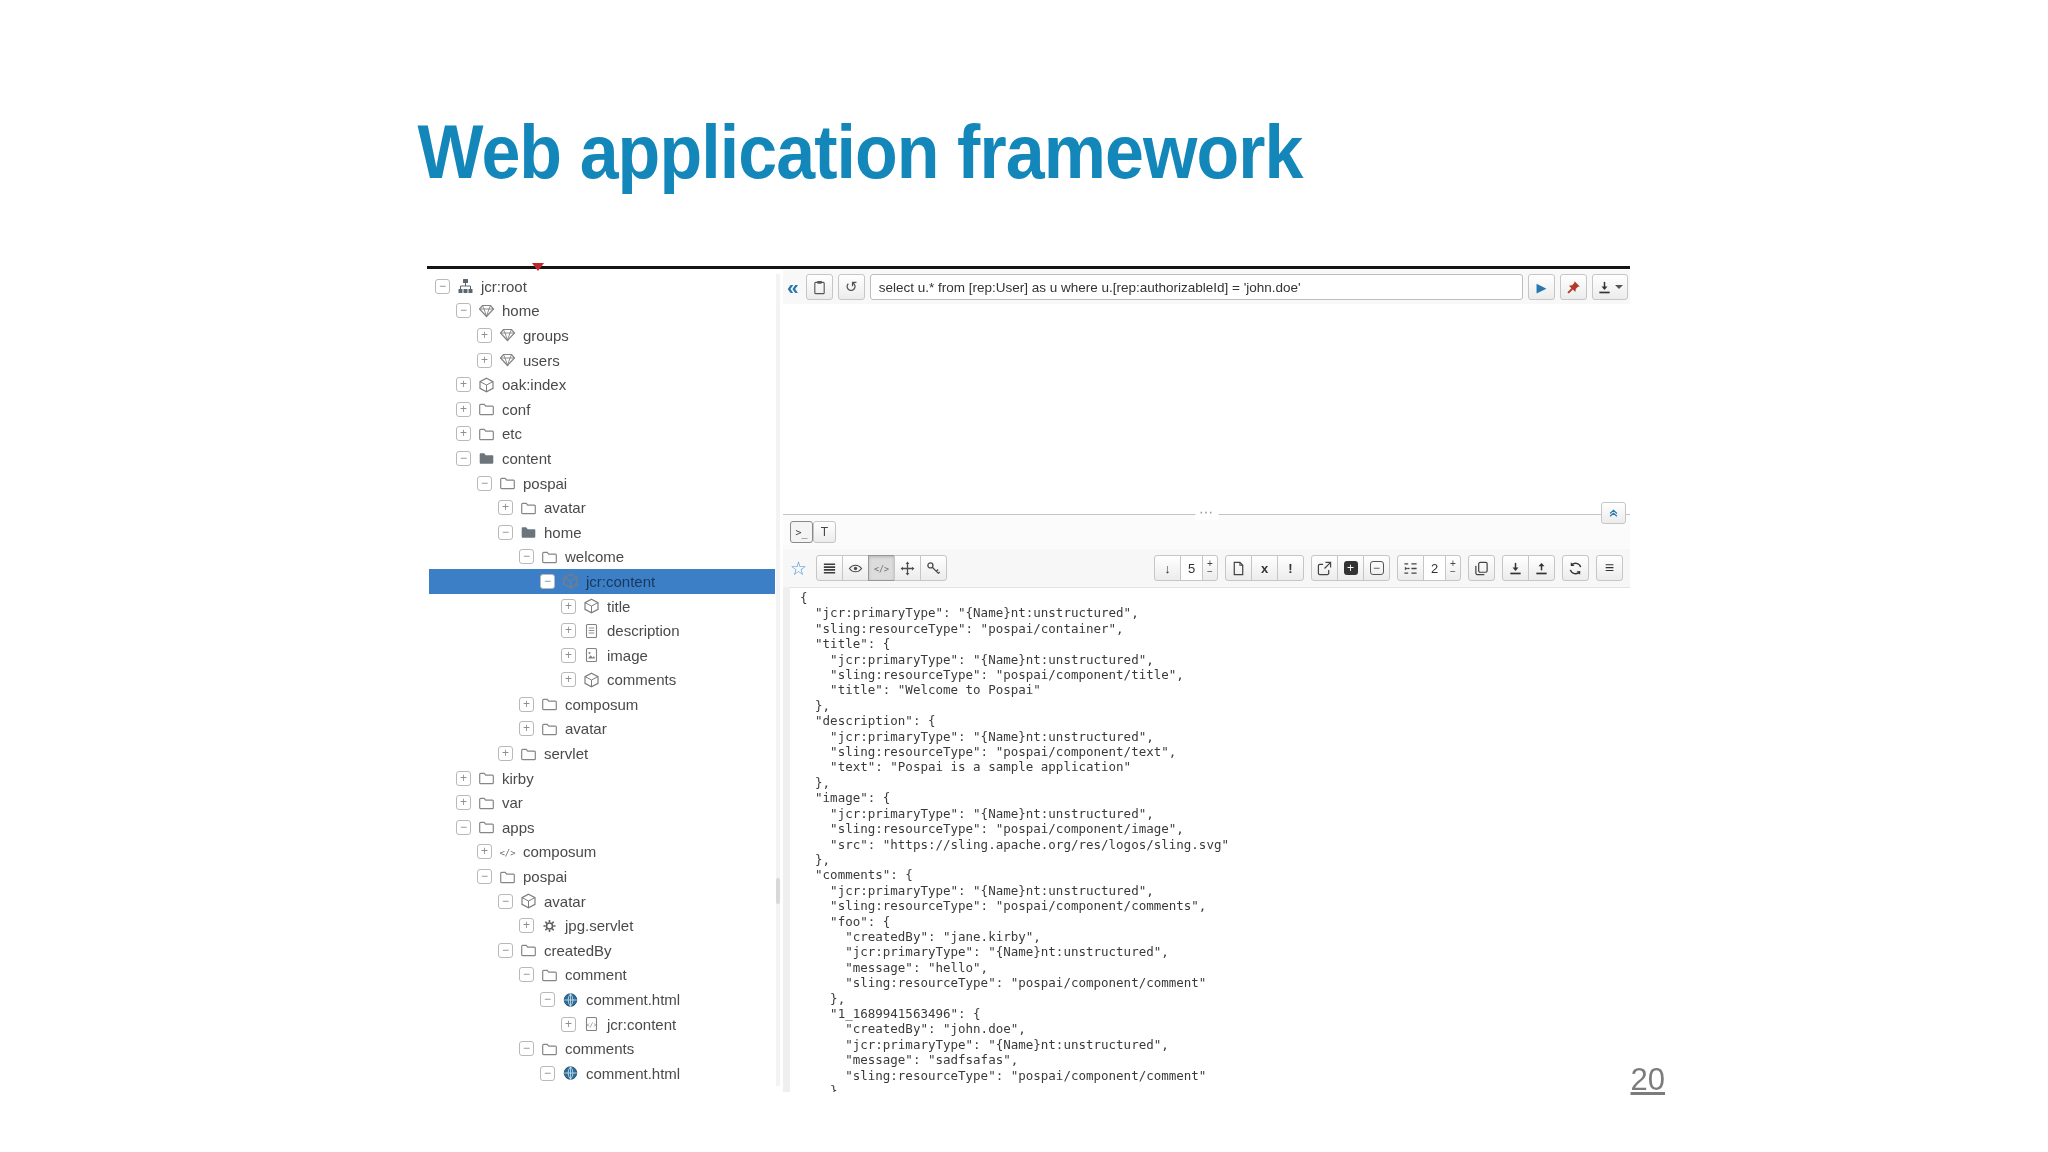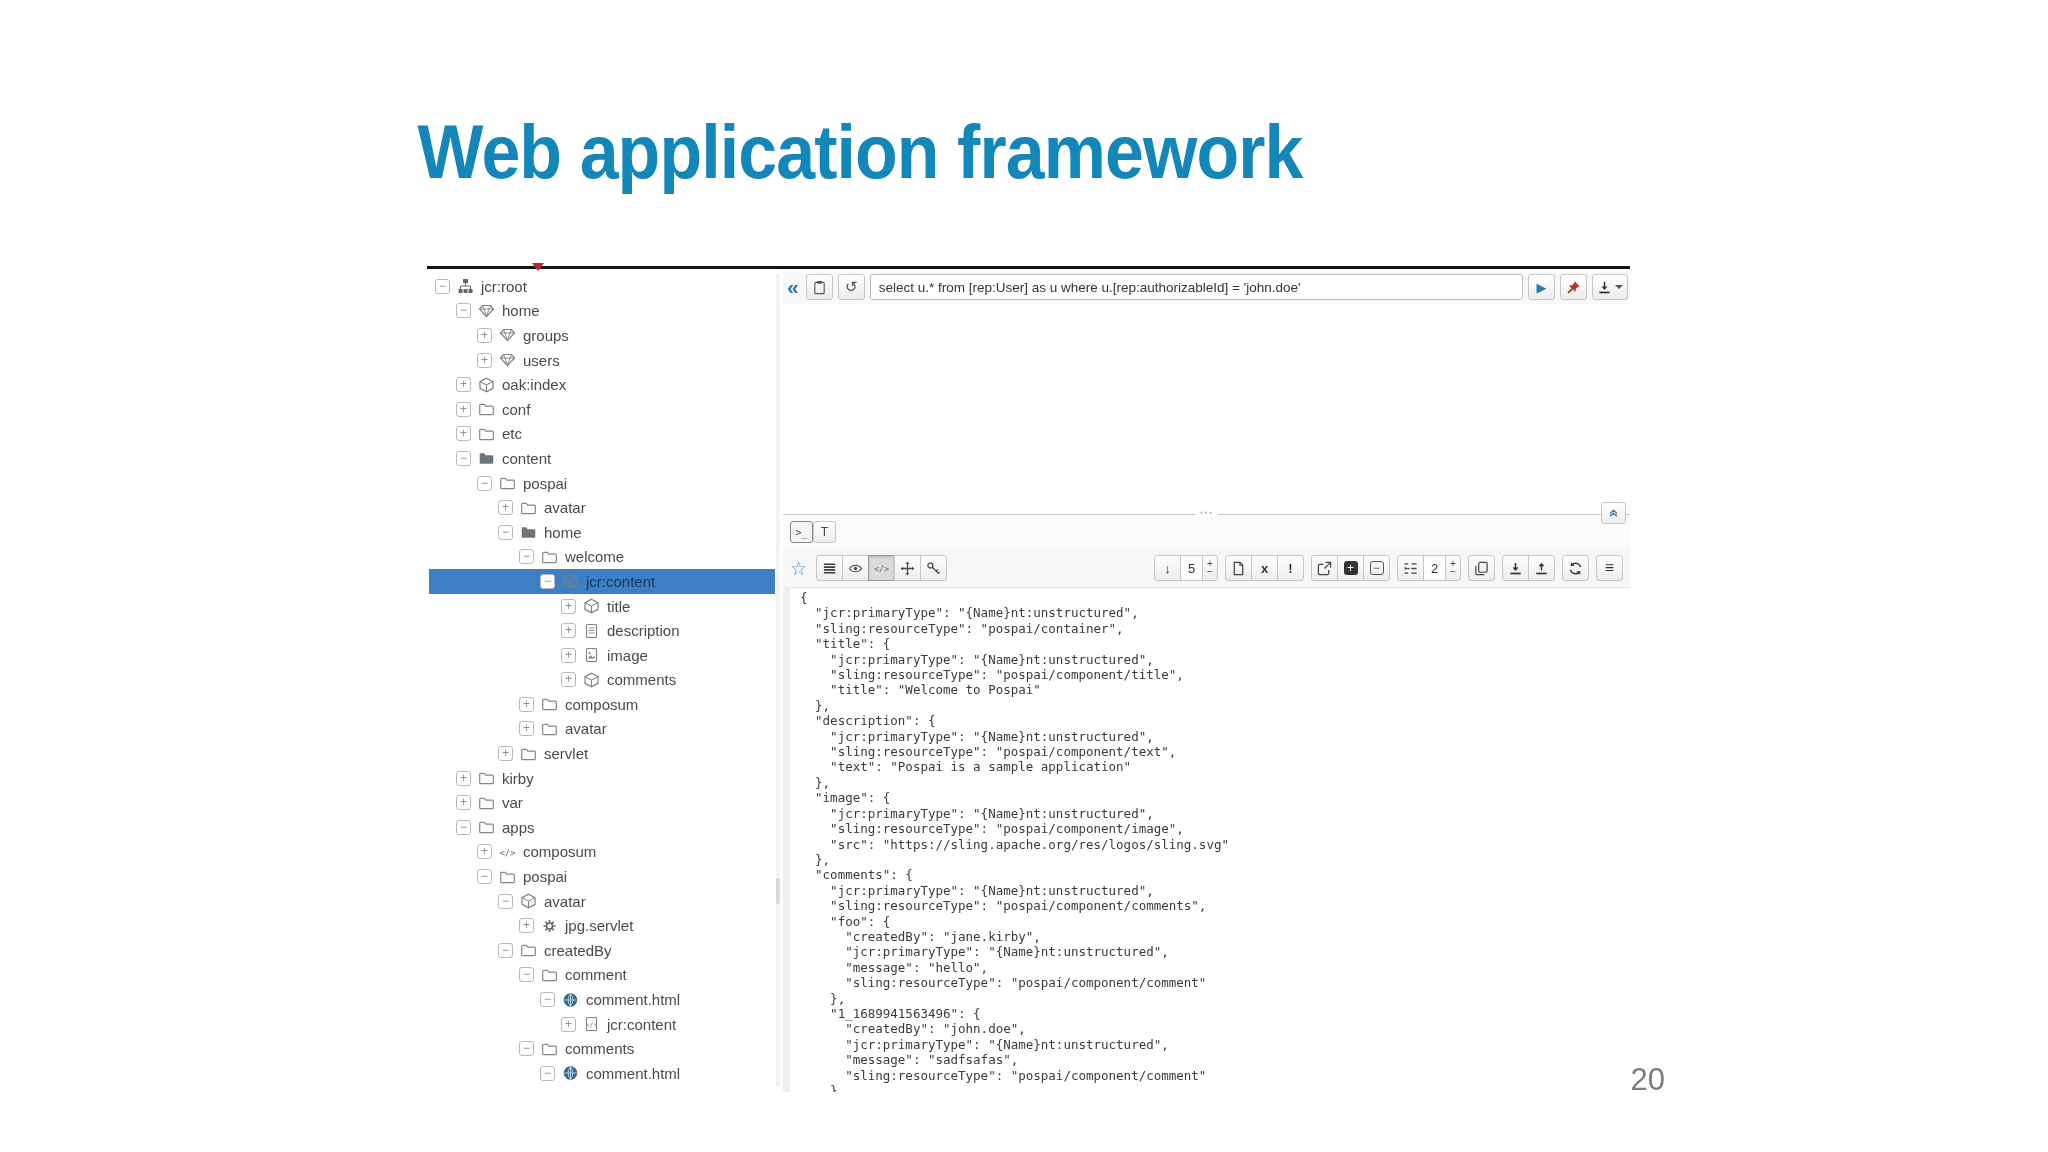--- a/index.html
+++ b/index.html
@@ -1,21 +1,21 @@
 <!DOCTYPE html>
 <html><head>
 <meta charset="utf-8">
 <style>
   html,body{margin:0;padding:0;background:#fff;}
   .slide{position:relative;width:1720px;height:1152px;background:#fff;overflow:hidden;
          font-family:"Liberation Sans",sans-serif;}
   .title{position:absolute;top:108px;left:0;width:100%;margin:0;text-align:center;
          font-size:76px;font-weight:700;color:#1386ba;letter-spacing:-1px;
          transform:scaleX(.92);}
-  .pagenum{position:absolute;top:1062px;right:55px;font-size:31px;color:#7c7c7c;}
+  .pagenum{position:absolute;top:1062px;right:55px;font-size:31px;color:#7c7c7c;text-decoration:underline;}
 
   .app{position:absolute;left:427px;top:258px;width:1203px;height:834px;}
   .topline{position:absolute;left:0;top:8px;width:1203px;height:3px;background:#141414;}
   .red-marker{position:absolute;left:105px;top:5px;width:0;height:0;
       border-left:6px solid transparent;border-right:6px solid transparent;
       border-top:8px solid #c0272d;}
 
   
   .tree{position:absolute;left:2px;top:16px;width:346px;height:812px;overflow:hidden;}
   .tree-row{display:flex;align-items:center;height:24.6px;font-size:15px;color:#4a4a4a;

